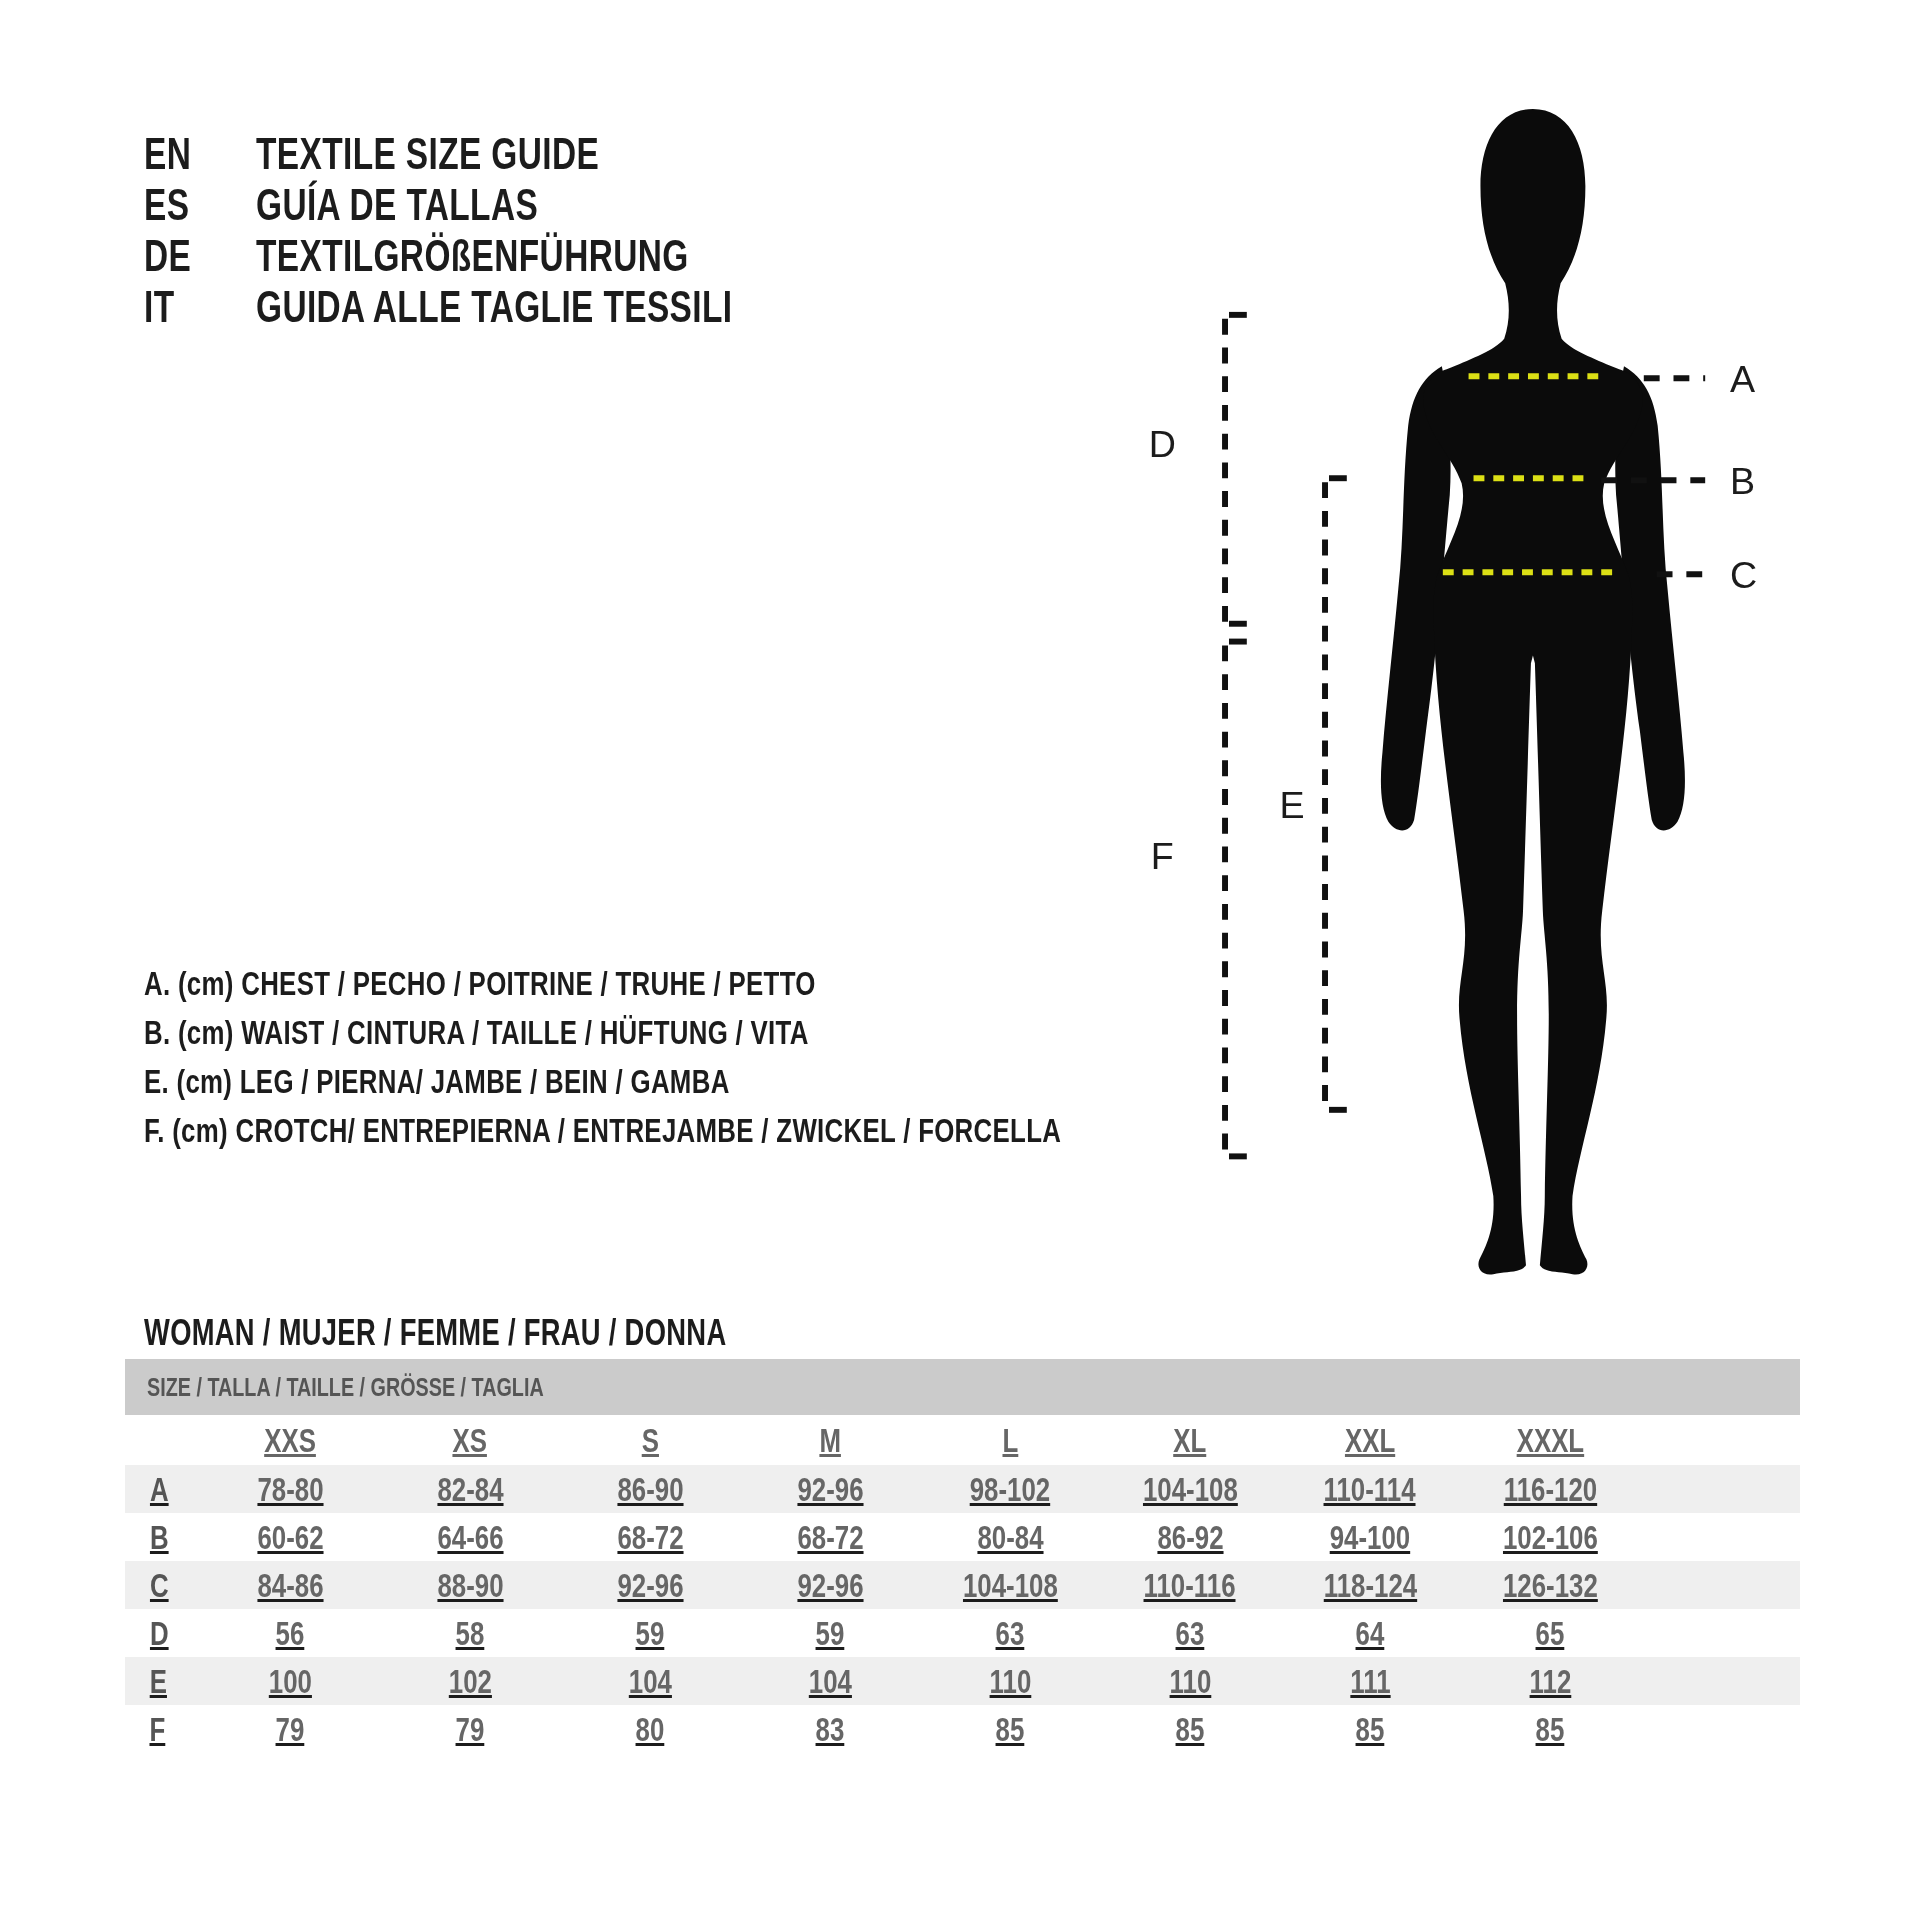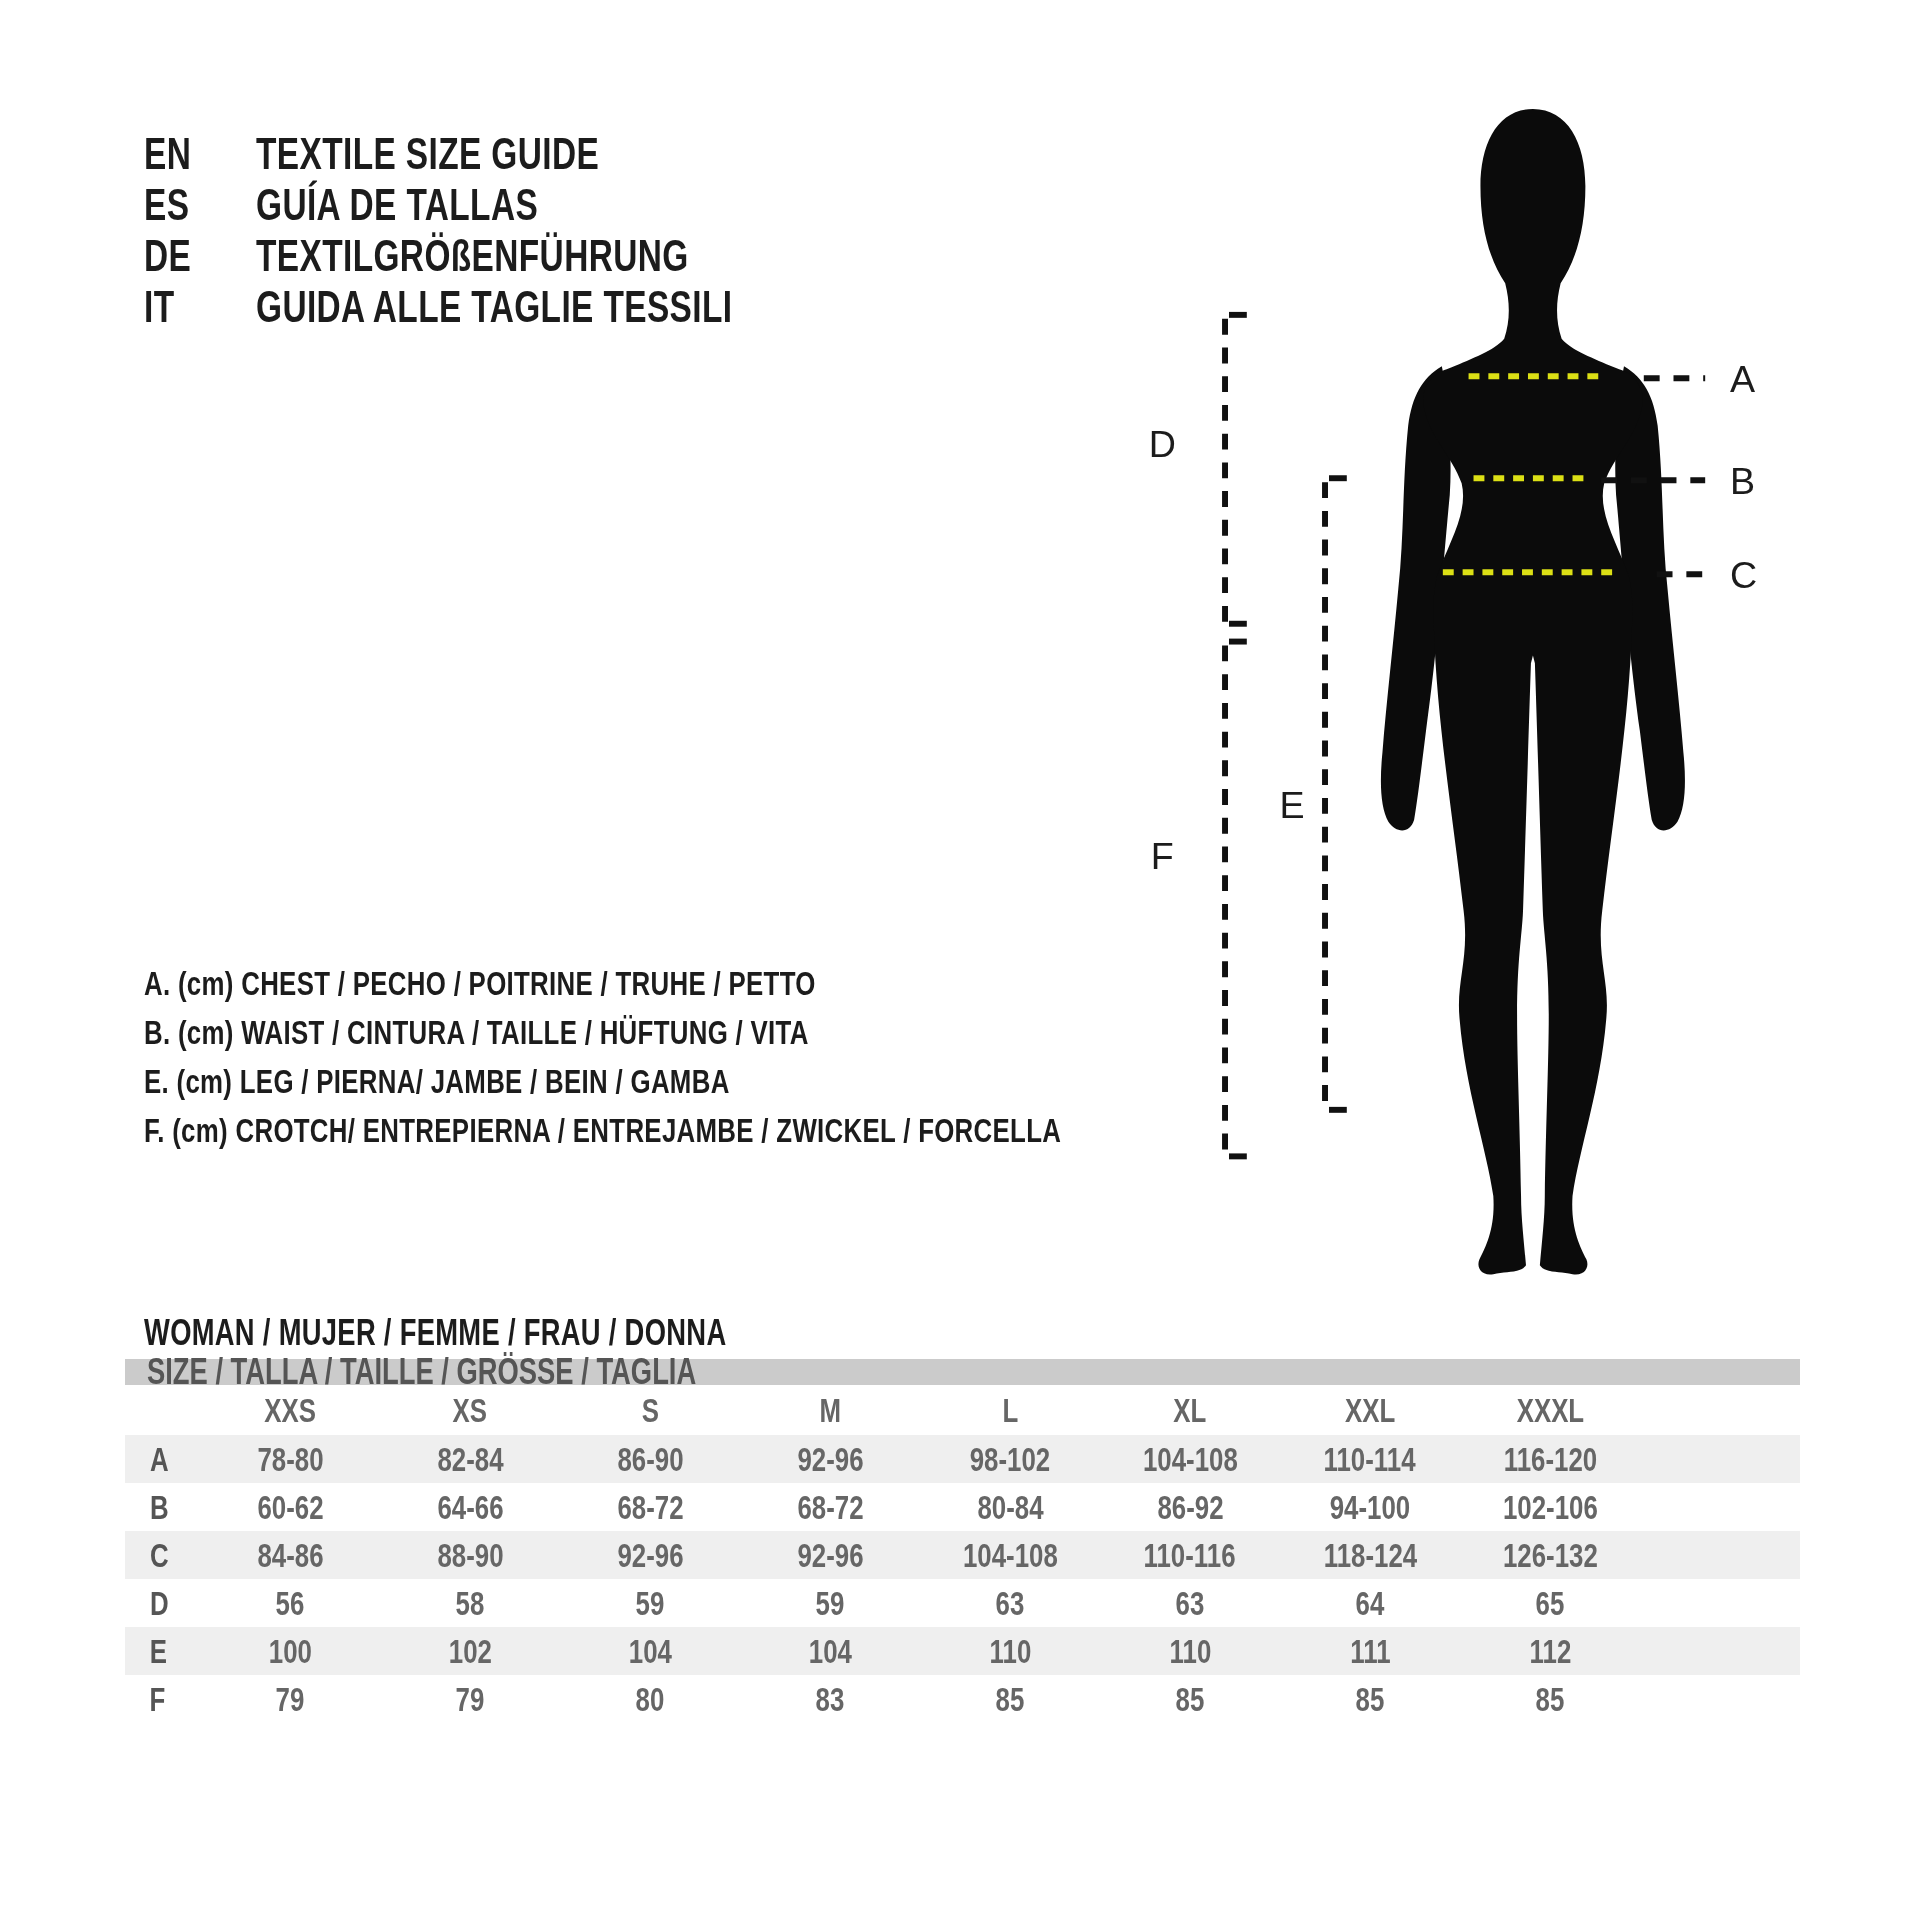--- a/index.html
+++ b/index.html
@@ -19,23 +19,23 @@
 
   
   .legend { left:144px; top:959px; font-size:34px; font-weight:700; letter-spacing:0.4px; }
   .legend-row { height:49px; display:flex; align-items:center; }
 
   
   .audience { left:144px; top:1312px; font-size:36px; font-weight:700; letter-spacing:0.4px; }
 
   
   .size-table { left:125px; top:1359px; width:1675px; }
-  .size-bar { height:26px; background:var(--header_bar,#cbcbcb); color:var(--header_bar_text,#555);
-              display:flex; align-items:center; padding-left:22px; font-size:36px; font-weight:700;text-align:right; }
-  .trow { display:grid; grid-template-columns:75px repeat(8,180px) 1fr; height:48px; }
+  .size-bar { height:56px; background:var(--header_bar,#cbcbcb); color:var(--header_bar_text,#555);
+              display:flex; align-items:center; padding-left:22px; font-size:26px; font-weight:700;text-align:right; }
+  .trow { display:grid; grid-template-columns:75px repeat(8,180px) 1fr; height:48px;text-decoration:underline; }
   .trow.sizes { height:50px; color:var(--muted,#666); font-weight:700; }
   .trow.band { background:var(--row_band,#efefef); }
   .cell { display:flex; align-items:center; justify-content:center; font-size:34px;
           color:var(--muted,#666); font-weight:700; }
   .cell.rowlabel { justify-content:flex-start; padding-left:22px; color:#555; }
 
   
   .figure { left:1129px; top:89px; width:693px; height:1218px; }
   .figure svg { display:block; width:693px; height:1218px; }
   .silhouette { fill:var(--silhouette,#0b0b0b); }

